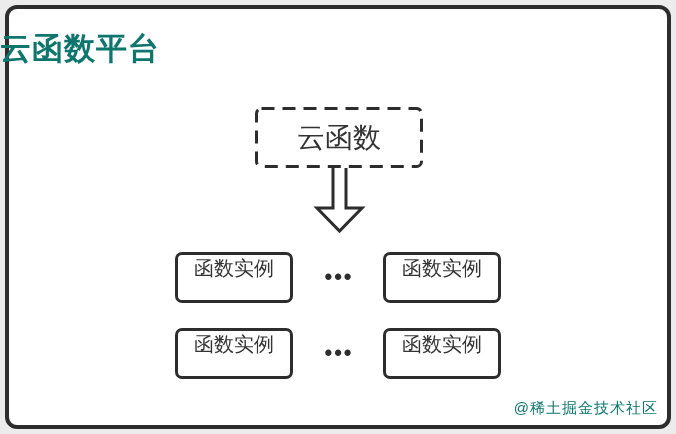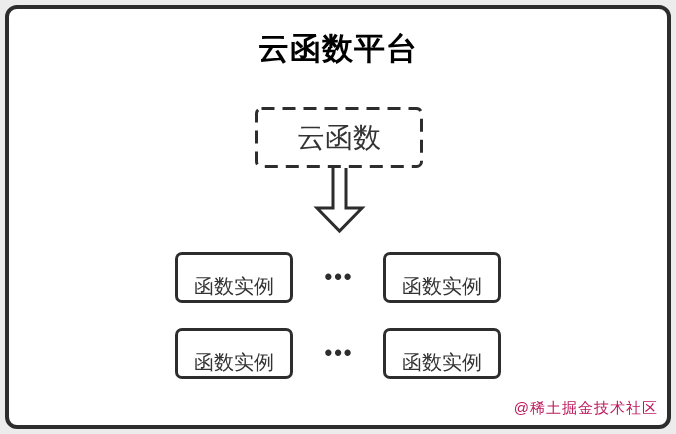--- a/index.html
+++ b/index.html
@@ -23,24 +23,23 @@
     background: #ffffff;
     border: 4px solid #2d2d2d;
     border-radius: 12px;
     box-sizing: content-box;
   }
   .diagram-title {
     position: absolute;
     left: 0;
     top: 28px;
     width: 676px;
-    text-align: center;
     font-size: 31px;
     font-weight: bold;
-    color: #000000;
+    color: #0f766e;
     letter-spacing: 1px;
   }
   .strokes-svg {
     position: absolute;
     left: 0;
     top: 0;
     width: 676px;
     height: 434px;
     pointer-events: none;
   }
@@ -57,21 +56,21 @@
     color: #333333;
   }
   .instance-box {
     position: absolute;
     width: 112px;
     height: 45px;
     border: 3px solid #2d2d2d;
     border-radius: 7px;
     background: #ffffff;
     display: flex;
-    align-items: flex-end;
+    align-items: flex-start;
     justify-content: center;
     font-size: 20px;
     color: #333333;
   }
   .pos-r1c1 { left: 175px; top: 252px; }
   .pos-r1c2 { left: 383px; top: 252px; }
   .pos-r2c1 { left: 175px; top: 328px; }
   .pos-r2c2 { left: 383px; top: 328px; }
   .ellipsis {
     position: absolute;
@@ -84,21 +83,21 @@
     letter-spacing: 2px;
     line-height: 20px;
   }
   .ellipsis-row1 { top: 267px; }
   .ellipsis-row2 { top: 343px; }
   .watermark {
     position: absolute;
     right: 18px;
     bottom: 16px;
     font-size: 15px;
-    color: #be185d;
+    color: #0f766e;
     letter-spacing: 1px;
   }
 </style>
 </head>
 <body>
 
 <div class="card"></div>
 
 <div class="diagram-title">云函数平台</div>
 

